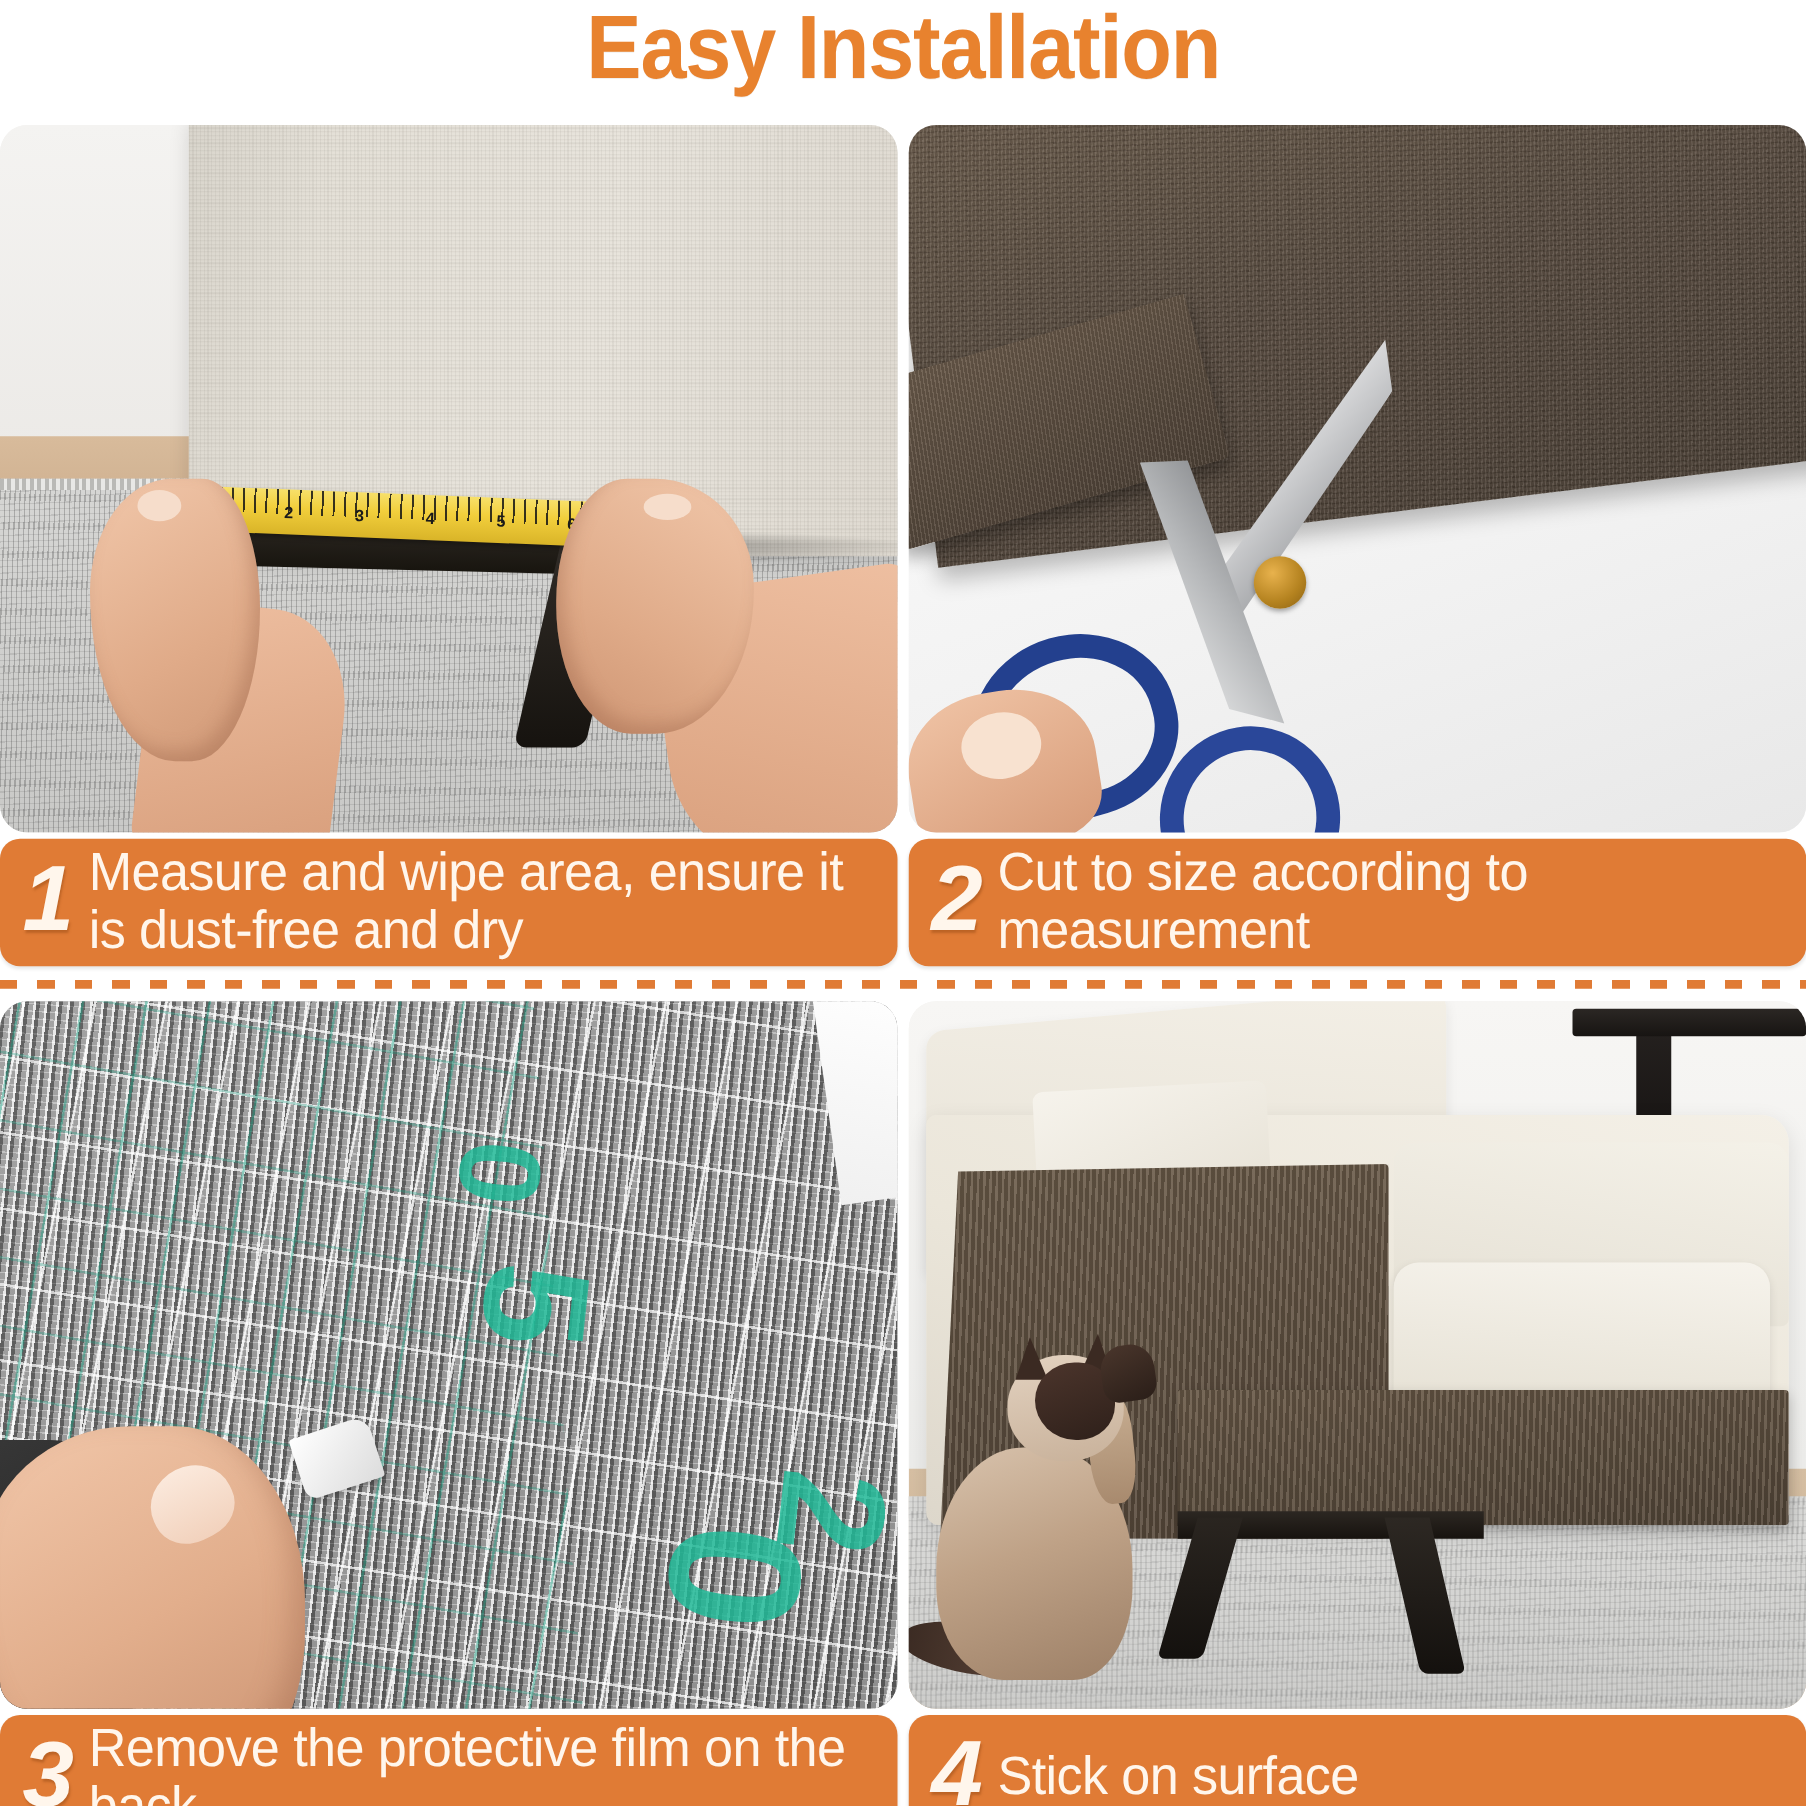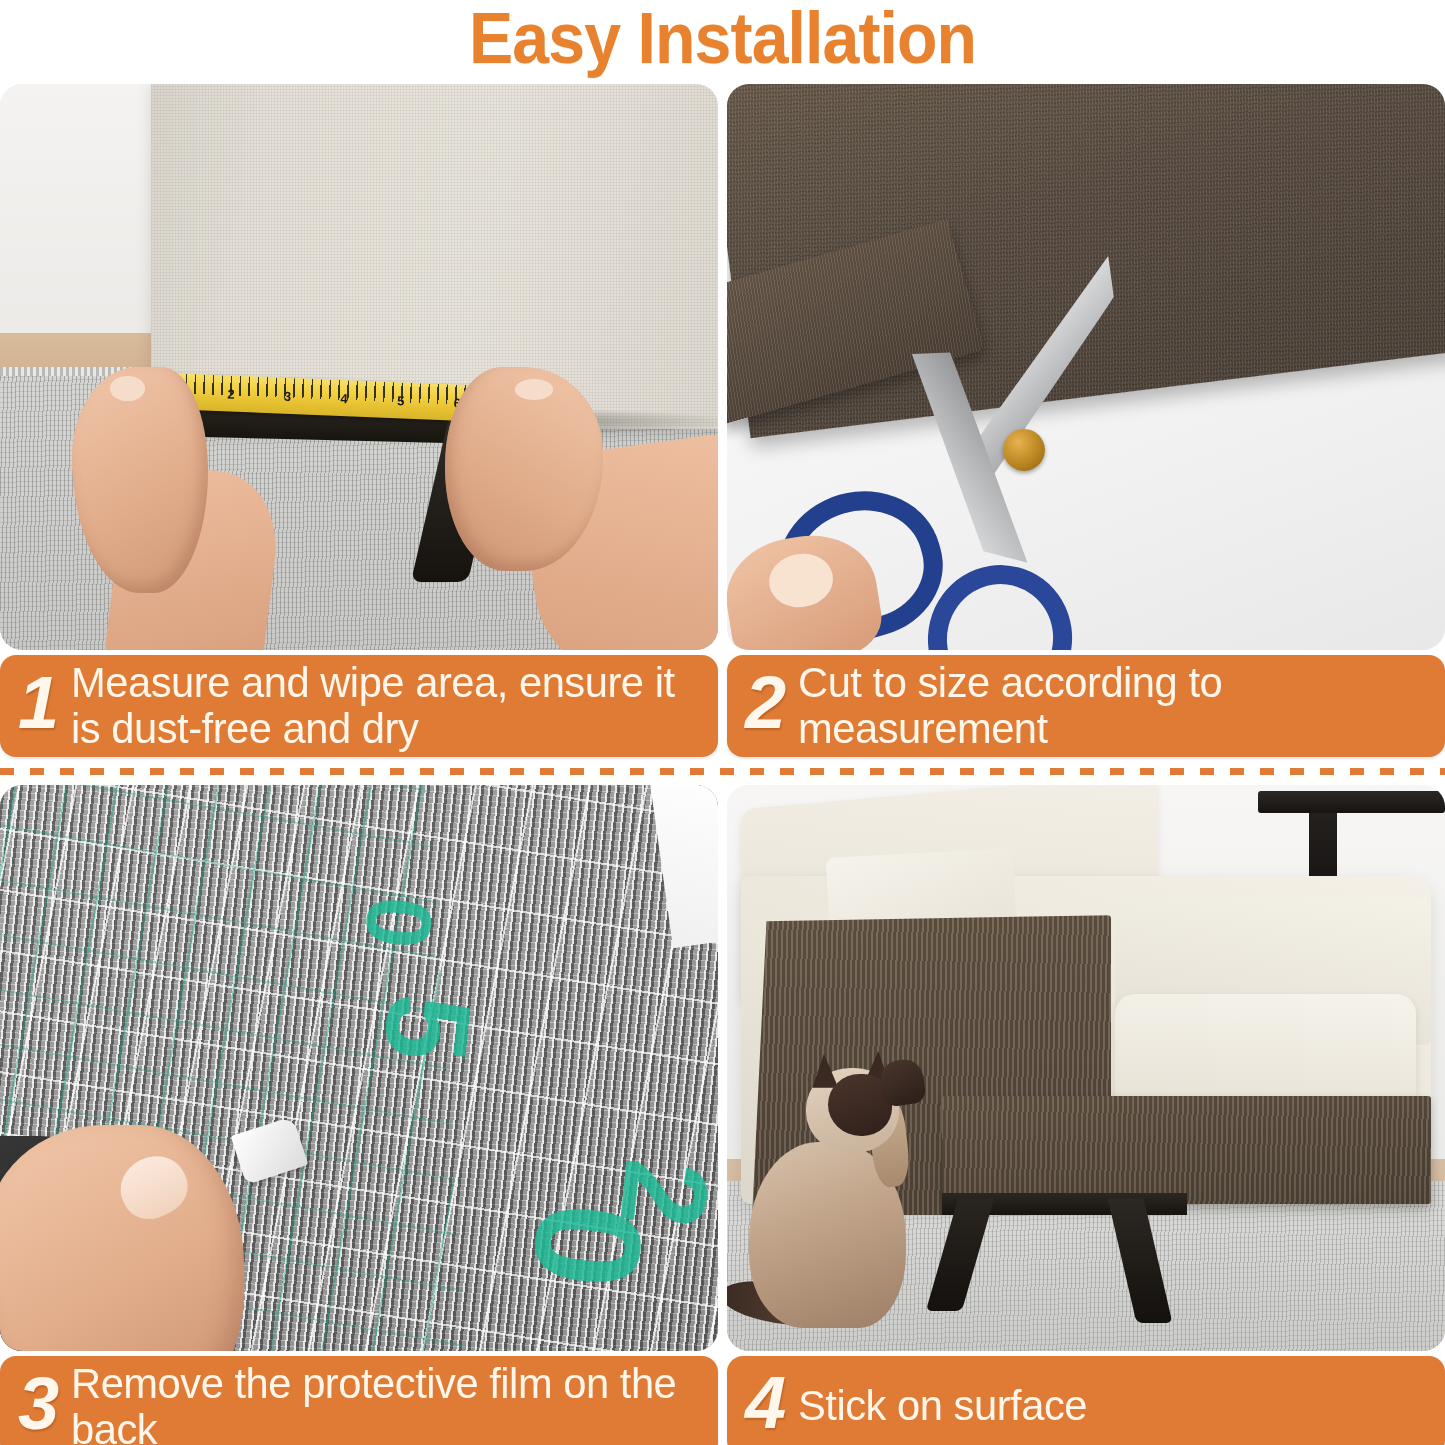--- a/index.html
+++ b/index.html
@@ -11,21 +11,21 @@
   body {
     width: 1445px;
     height: 1445px;
     font-family: "Liberation Sans", sans-serif;
     overflow: hidden;
     position: relative;
   }
 
   
   .title-bar {
-    height: 84px;
+    height: 100px;
     display: flex;
     align-items: flex-start;
     justify-content: center;
     background: #ffffff;
   }
   .title {
     font-family: "Liberation Sans", sans-serif;
     font-size: 72px;
     font-weight: bold;
     color: #E8822E;

